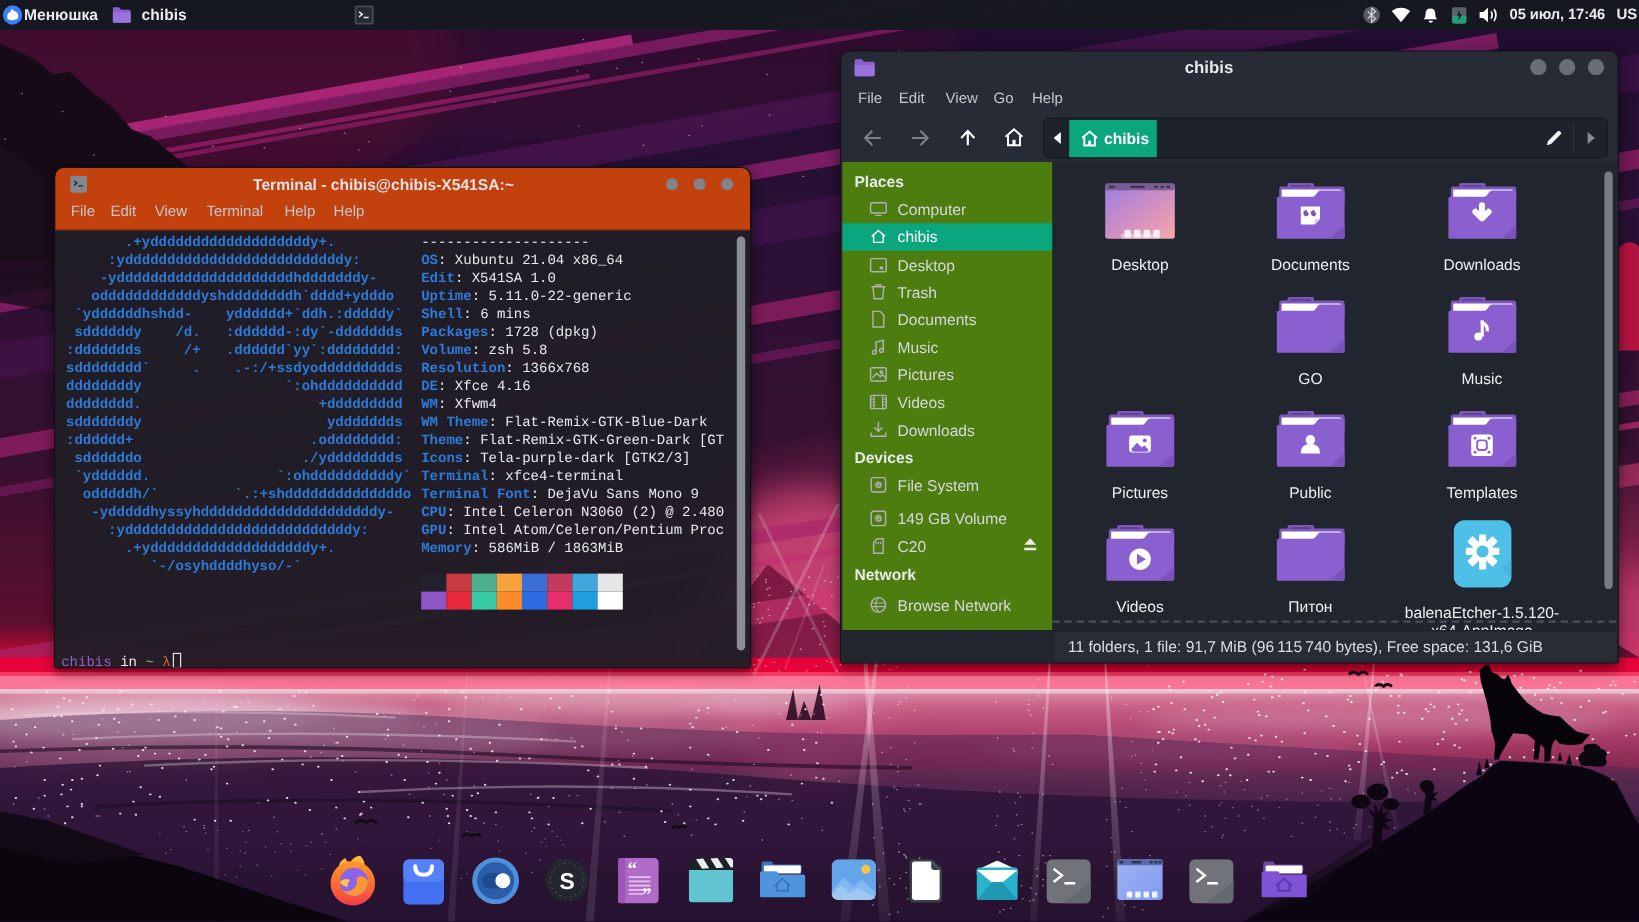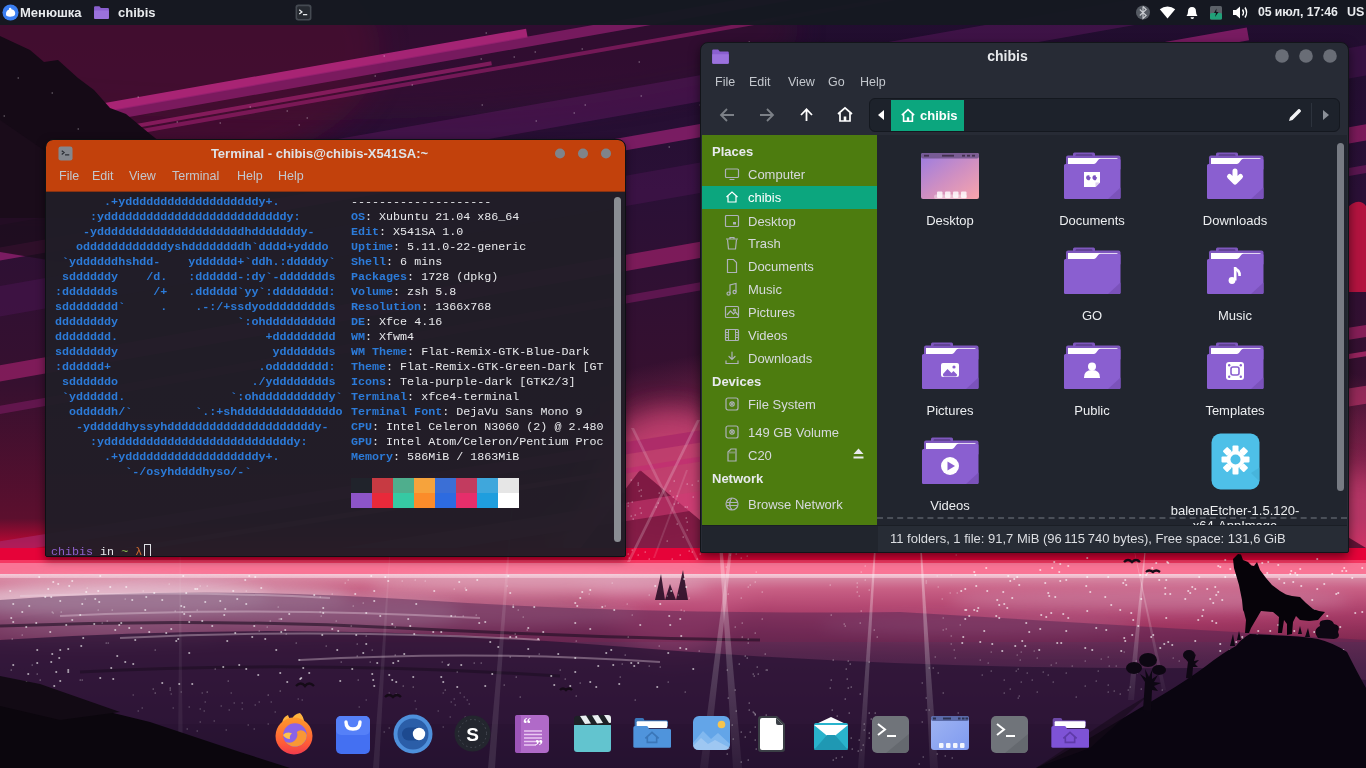--- a/index.html
+++ b/index.html
@@ -589,20 +589,33 @@
             <rect x="4" y="3.5" width="54.5" height="15" rx="2" fill="#7e57bd"></rect>
             <path d="M6 6 h48.5 q1.5 0 1.5 1.5 V14 H6Z" fill="#fff"></path>
             <path d="M2.5 47 q-.5 -.3 -.5 -1 V13.5 q0 -1.5 1.5 -1.5 H31.5 q1.6 0 2.6 -1.3 l2.3 -2.9 q.9 -1.1 2.3 -1.1 H57 q1.5 0 1.5 1.5 V45.5 q0 1.5 -1.5 1.5 h-53 q-1 0 -1.5 -.5Z" fill="#8a5fd0"></path>
             <path d="M58.5 35.5 v10 q0 1.5 -1.5 1.5 H46Z" fill="#7b52bb"></path>
             <circle cx="30" cy="29" r="9" fill="#fff"></circle>
             <path d="M27.5 24.5 l7.5 4.5 -7.5 4.5Z" fill="#8a5fd0"></path>
           </svg>
         </div>
         <div class="lab">Videos</div>
       </div>
+      <div class="fitem" style="left:144px;top:302px">
+        <div style="height:48px;display:flex;align-items:flex-end;justify-content:center">
+          <svg width="60" height="48" viewBox="0 0 60 48">
+            <rect x="11" y="0.5" width="22" height="5.5" rx="1.5" fill="#7e57bd"></rect>
+            <rect x="13.5" y="2.5" width="17" height="3.5" rx="1" fill="#46316e"></rect>
+            <rect x="4" y="3.5" width="54.5" height="15" rx="2" fill="#7e57bd"></rect>
+            <path d="M6 6 h48.5 q1.5 0 1.5 1.5 V14 H6Z" fill="#fff"></path>
+            <path d="M2.5 47 q-.5 -.3 -.5 -1 V13.5 q0 -1.5 1.5 -1.5 H31.5 q1.6 0 2.6 -1.3 l2.3 -2.9 q.9 -1.1 2.3 -1.1 H57 q1.5 0 1.5 1.5 V45.5 q0 1.5 -1.5 1.5 h-53 q-1 0 -1.5 -.5Z" fill="#8a5fd0"></path>
+            <path d="M58.5 35.5 v10 q0 1.5 -1.5 1.5 H46Z" fill="#7b52bb"></path>
+          </svg>
+        </div>
+        <div class="lab">Питон</div>
+      </div>
       <div class="fitem" style="left:287px;top:298px">
         <div style="height:57px;display:flex;align-items:flex-end;justify-content:center">
           <svg width="49" height="57" viewBox="0 0 49 57">
 <rect x="0.5" y="0.5" width="48" height="56" rx="9" fill="#4ec0e8"></rect>
 <path d="M40 40 L48.5 48.5 v-14Z" fill="#43aed4" opacity=".6"></path>
 <g fill="#fff">
               <circle cx="24.5" cy="26.5" r="9"></circle>
 <rect x="21.5" y="12.5" width="6" height="7" rx="1"></rect>
               <rect x="21.5" y="34.5" width="6" height="7" rx="1"></rect>
 <rect x="10.5" y="23.5" width="7" height="6" rx="1"></rect>

